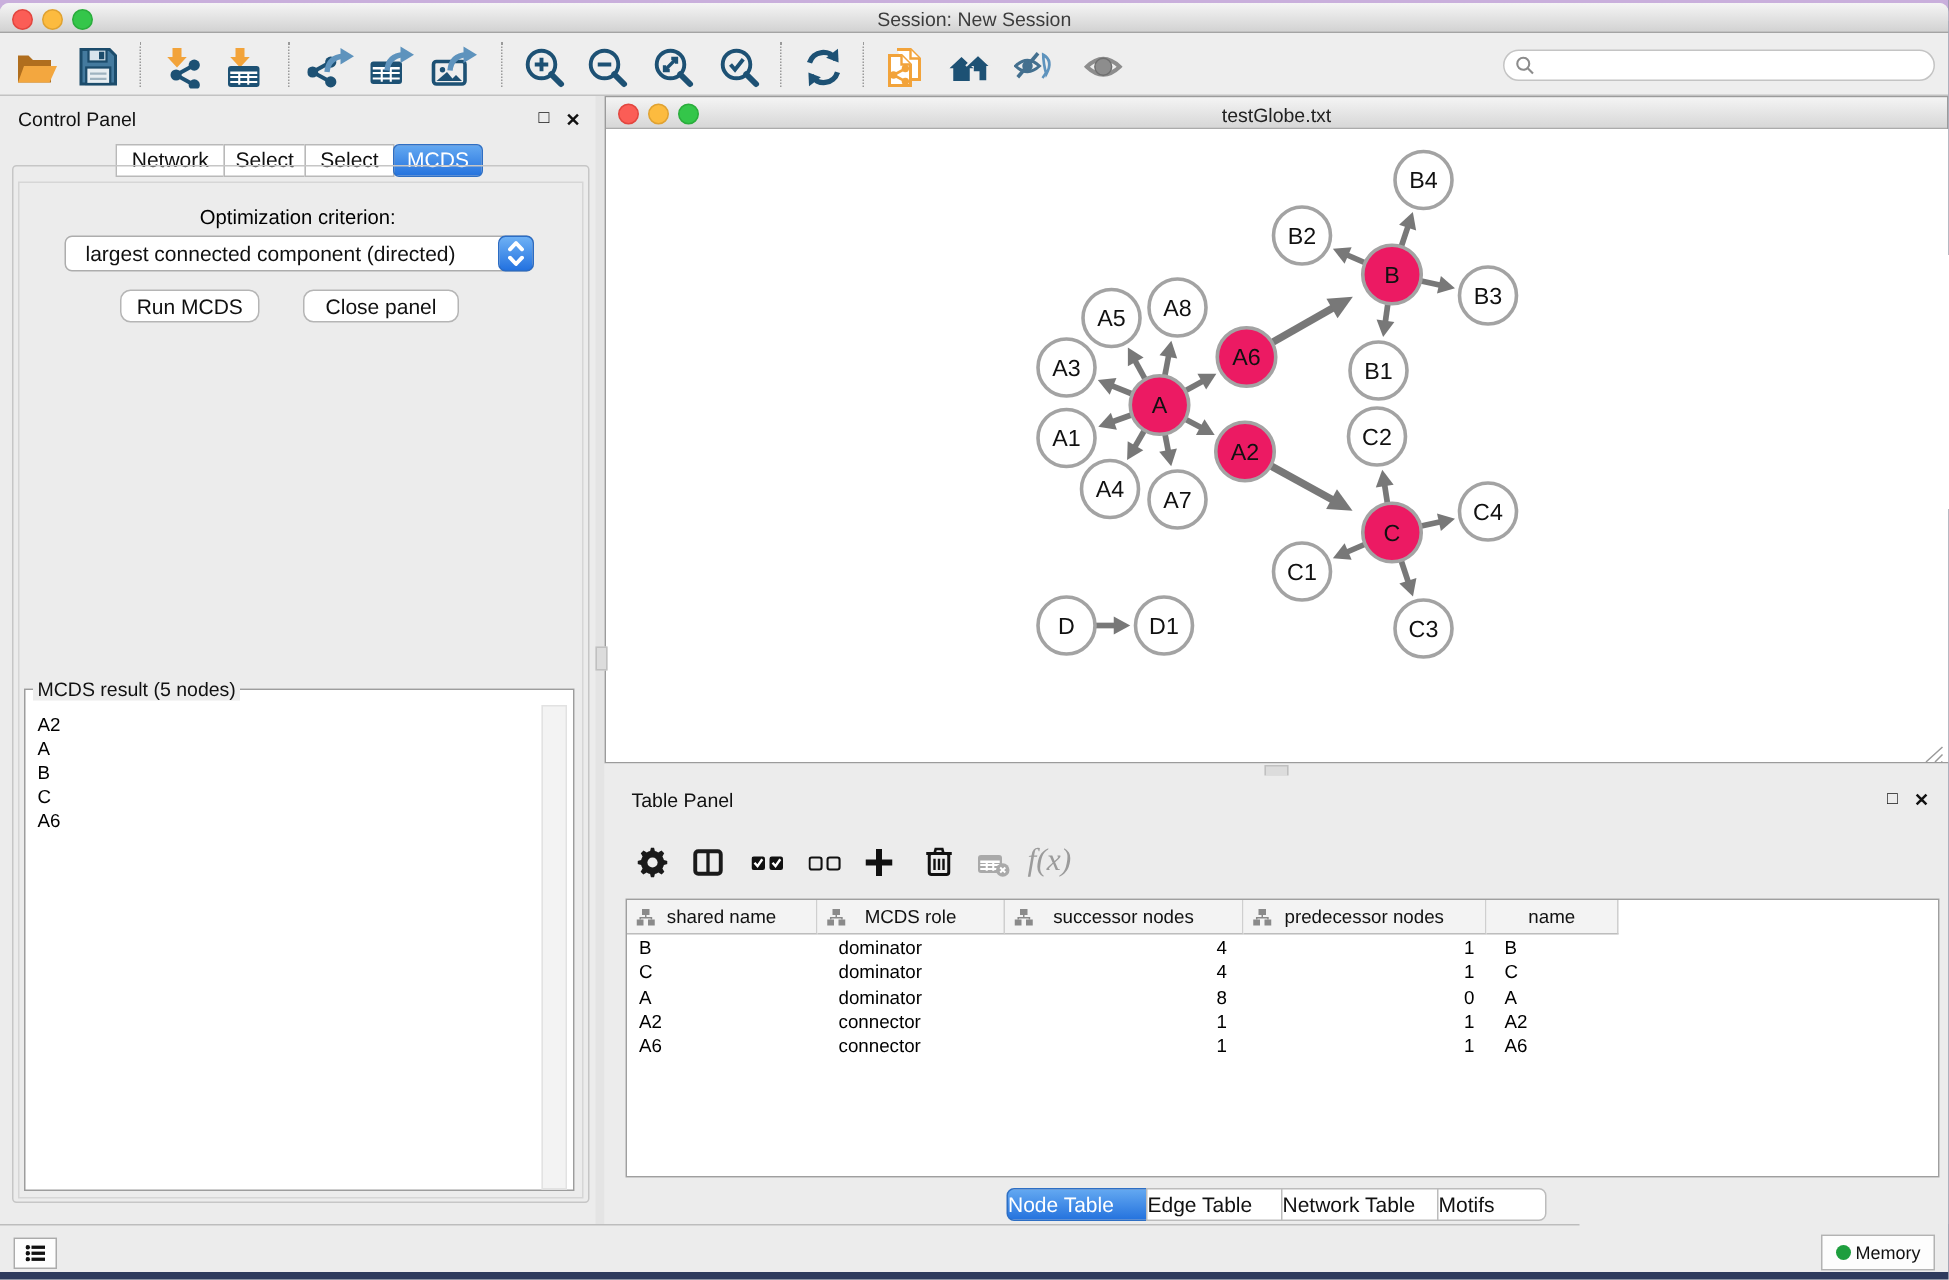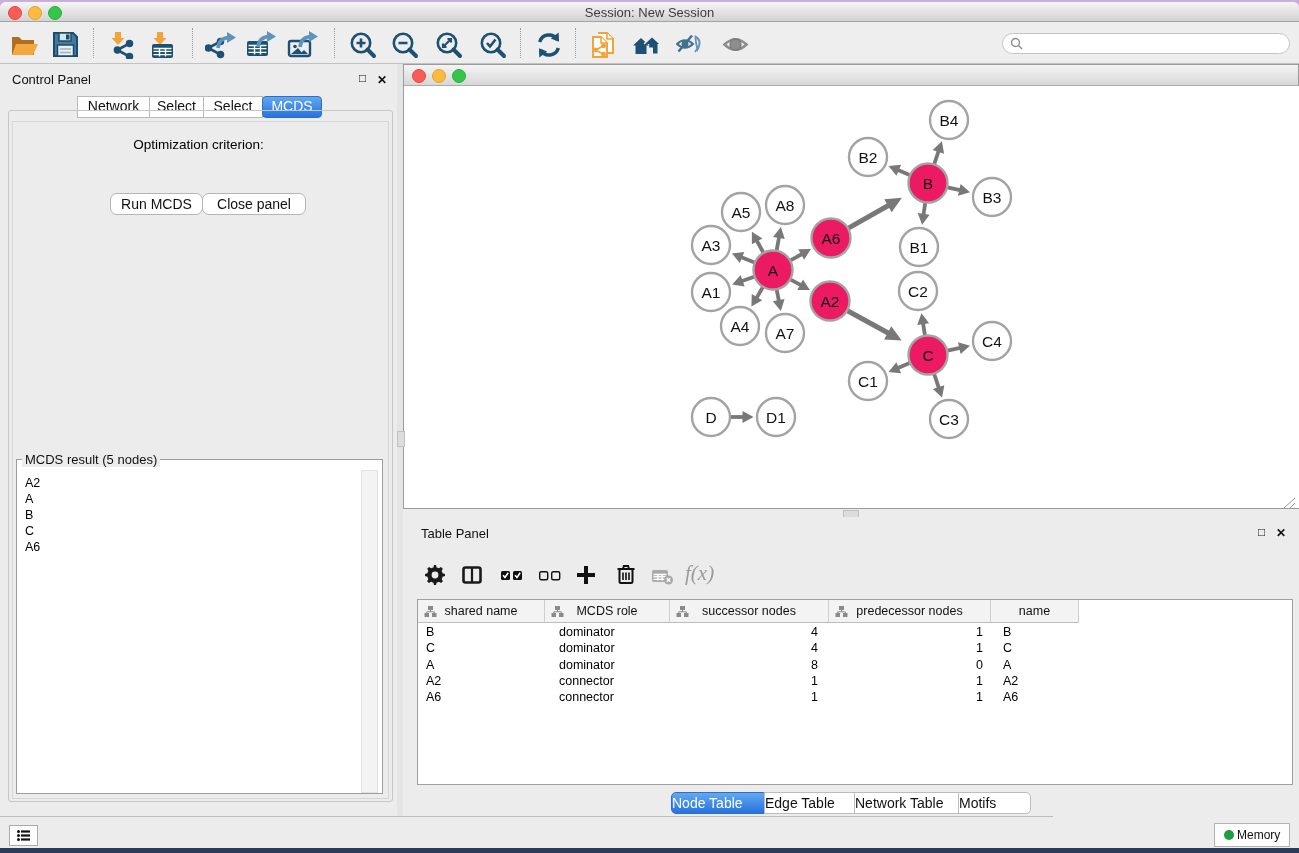--- a/index.html
+++ b/index.html
@@ -199,34 +199,42 @@
     <div class="abs" id="cpTitle">Control Panel</div>
     <div class="abs winbtn" style="left:359px;top:7px;">□</div>
     <div class="abs winbtn" style="left:377px;font-weight:bold;">✕</div>
     <div class="abs tab" style="left:77px;top:32px;width:71px;">Network</div>
     <div class="abs tab" style="left:149px;top:32px;width:53px;">Select</div>
     <div class="abs tab" style="left:203px;top:32px;width:58px;">Select</div>
     <div class="abs tab tabsel" style="left:262px;top:32px;width:58px;border-radius:4px;">MCDS</div>
     <div class="abs" id="cpOuter"></div>
     <div class="abs" id="cpInner"></div>
     <div class="abs" id="optlabel">Optimization criterion:</div>
-    <div class="abs btn" style="left:110px;top:129px;width:91px;">Run MCDS</div>
+    <div class="abs" id="dropdown">
+       <div class="abs" id="ddtext">largest connected component (directed)</div>
+       <div class="abs" id="ddbtn"><svg width="22" height="22" viewBox="0 0 22 22">
+            <path d="M7 8.2 L11 4 L15 8.2" fill="none" stroke="#fff" stroke-width="2.6" stroke-linecap="round" stroke-linejoin="round"></path>
+            <path d="M7 13.8 L11 18 L15 13.8" fill="none" stroke="#fff" stroke-width="2.6" stroke-linecap="round" stroke-linejoin="round"></path>
+          </svg></div>
+    </div>
+    <div class="abs btn" style="left:80px;top:129px;width:91px;">Run MCDS</div>
     <div class="abs btn" style="left:202px;top:129px;width:102px;">Close panel</div>
     <div class="abs" id="fieldset">
       <div class="abs" id="fslabel">MCDS result (5 nodes)</div>
       <div class="abs" id="mcdslist">A2<br>A<br>B<br>C<br>A6</div>
       <div class="abs" id="cpscroll"></div>
     </div>
   </div>
   <div class="abs" id="vdiv"></div>
   <div class="abs" id="netwin">
     <div class="abs" id="nettitle">
       <div class="abs tl" style="left:8px;top:3.5px;background:#fb5d56;border:0.5px solid #e2463f;"></div>
       <div class="abs tl" style="left:28px;top:3.5px;background:#fcbb3f;border:0.5px solid #e0a231;"></div>
       <div class="abs tl" style="left:48px;top:3.5px;background:#34c64a;border:0.5px solid #2aad3c;"></div>
+      <div class="abs" id="netname">testGlobe.txt</div>
     </div>
     <div class="abs" id="netcanvas">
     <svg width="895" height="422" style="position:absolute;left:0;top:0;" font-family="'Liberation Sans', sans-serif">
           <line x1="358.3" y1="166.5" x2="351.2" y2="153.6" stroke="#787878" stroke-width="3.8"></line>
           <polygon points="346.9,145.7 357.4,152.4 346.9,158.2" fill="#787878"></polygon>
           <line x1="371.6" y1="164.3" x2="374.3" y2="150.0" stroke="#787878" stroke-width="3.8"></line>
           <polygon points="375.9,141.1 379.8,153.0 368.0,150.9" fill="#787878"></polygon>
           <line x1="349.5" y1="176.5" x2="335.2" y2="170.8" stroke="#787878" stroke-width="3.8"></line>
           <polygon points="326.9,167.4 339.3,166.0 334.8,177.1" fill="#787878"></polygon>
           <line x1="349.2" y1="190.7" x2="335.7" y2="195.5" stroke="#787878" stroke-width="3.8"></line>

